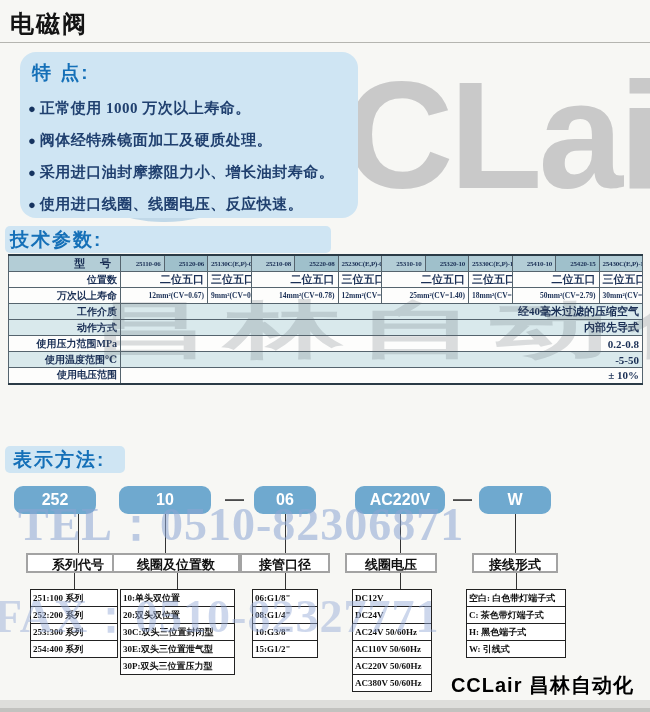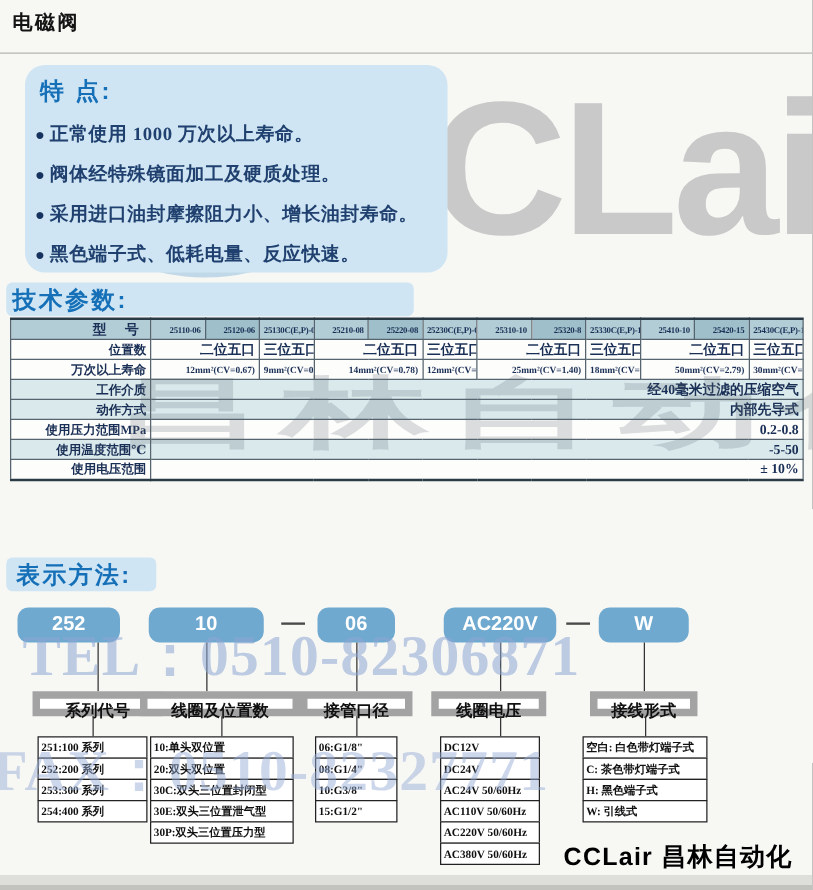--- a/index.html
+++ b/index.html
@@ -26,21 +26,21 @@
   .wm-tel,.wm-fax{
     position:absolute;z-index:8;white-space:nowrap;pointer-events:none;
     font-family:"Liberation Serif","DejaVu Serif",serif;font-weight:bold;
     font-size:46px;letter-spacing:1px;color:rgba(140,165,212,0.55);
   }
   .wm-tel{left:18px;top:494px;}
   .wm-fax{left:-6px;top:586px;color:rgba(150,172,215,0.48);}
   
   .title{
     position:absolute;left:10px;top:8px;margin:0;z-index:4;
-    font-size:16px;font-weight:bold;color:#141414;letter-spacing:2px;
+    font-size:24px;font-weight:bold;color:#141414;letter-spacing:2px;
   }
   .title-rule{position:absolute;left:0;top:42px;width:650px;height:1px;background:#b5b5b0;z-index:3;}
   
   .features-box{
     position:absolute;left:20px;top:52px;width:338px;height:166px;z-index:2;
     background:#cfe5f3;border-radius:16px;
   }
   .section-heading{
     position:absolute;margin:0;z-index:4;
     font-family:"Liberation Sans","DejaVu Sans",sans-serif;
@@ -84,21 +84,21 @@
     position:absolute;top:486px;height:28px;border-radius:9px;background:#6fa9cf;
     color:#ffffff;font-family:"Liberation Sans","DejaVu Sans",sans-serif;
     font-weight:bold;font-size:16px;text-align:center;line-height:28px;
   }
   .code-dash{
     position:absolute;top:488px;font-weight:bold;font-size:19px;color:#4a4a4a;
     font-family:"Liberation Sans","DejaVu Sans",sans-serif;
   }
   .vline{position:absolute;width:1px;background:#333;}
   .label-box{
-    position:absolute;top:553px;height:20px;background:#ffffff;border:6px solid #a3a3a3;
+    position:absolute;top:553px;height:20px;background:#ffffff;border:2px solid #a3a3a3;
     font-weight:bold;font-size:13px;color:#111;text-align:center;line-height:20px;
     box-sizing:border-box;
   }
   .option-list{position:absolute;top:590px;}
   .option-item{
     height:16px;line-height:16px;background:#ffffff;border:1px solid #222;
     margin-top:-1px;font-size:9px;color:#111;padding:0 2px;white-space:nowrap;
     overflow:hidden;font-weight:bold;
   }
   
@@ -126,21 +126,21 @@
 
   <h1 class="title">电磁阀</h1>
   <div class="title-rule"></div>
 
   <div class="features-box"></div>
   <h2 class="section-heading features-heading">特  点:</h2>
   <ul class="features-list" id="features-list">
       <li class="feature-item"><span class="bullet">●</span><span class="feature-text">正常使用 1000 万次以上寿命。</span></li>
       <li class="feature-item"><span class="bullet">●</span><span class="feature-text">阀体经特殊镜面加工及硬质处理。</span></li>
       <li class="feature-item"><span class="bullet">●</span><span class="feature-text">采用进口油封摩擦阻力小、增长油封寿命。</span></li>
-      <li class="feature-item"><span class="bullet">●</span><span class="feature-text">黑色端子式、低耗电量、反应快速。</span></li>
+      <li class="feature-item"><span class="bullet">●</span><span class="feature-text">使用进口线圈、线圈电压、反应快速。</span></li>
     </ul>
 
   <div class="heading-band band-specs"></div>
   <h2 class="section-heading specs-heading">技术参数:</h2>
   <div class="specs-table-wrap">
     <table class="specs" id="specs-table">
         <colgroup>
           <col style="width: 112px;">
           <col style="width: 43.5px;">
           <col style="width: 43.5px;">
@@ -158,21 +158,21 @@
         <thead>
           <tr class="model-row">
             <th class="row-label">型  号</th>
             <th class="model">25110-06</th>
             <th class="model">25120-06</th>
             <th class="model">25130C(E,P)-06</th>
             <th class="model">25210-08</th>
             <th class="model">25220-08</th>
             <th class="model">25230C(E,P)-08</th>
             <th class="model">25310-10</th>
-            <th class="model">25320-8</th>
+            <th class="model">25320-10</th>
             <th class="model">25330C(E,P)-10</th>
             <th class="model">25410-10</th>
             <th class="model">25420-15</th>
             <th class="model">25430C(E,P)-15</th>
           </tr>
         </thead>
         <tbody>
           <tr class="body-row">
             <th class="row-label">位置数</th>
             <td colspan="2">二位五口</td>

